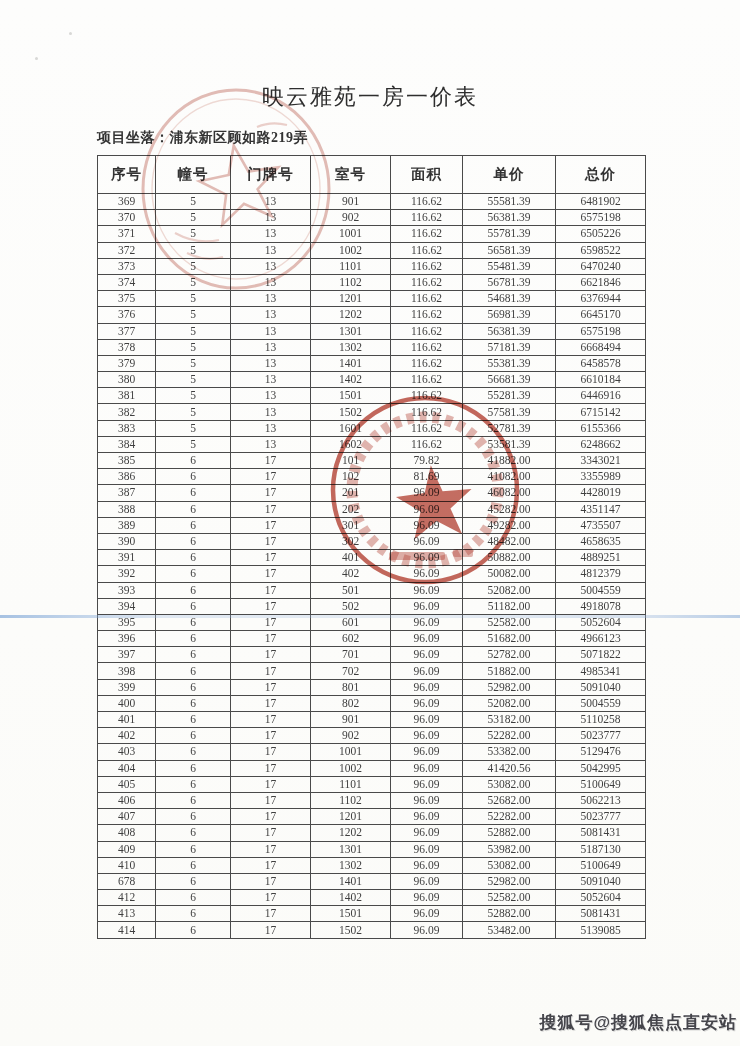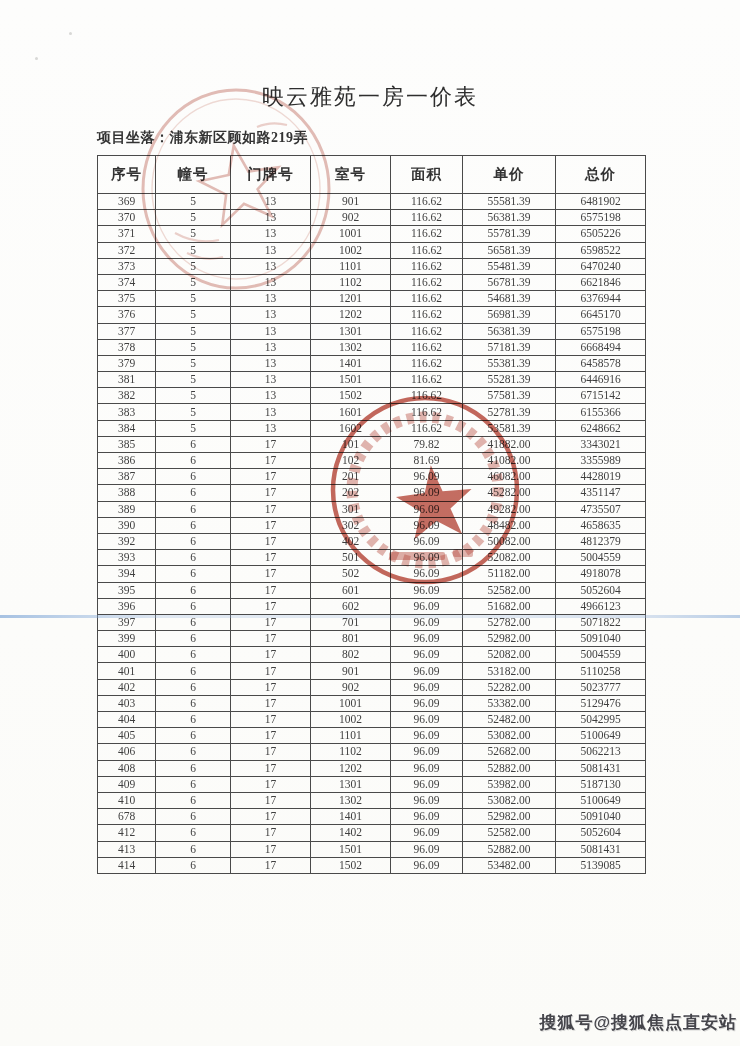--- a/index.html
+++ b/index.html
@@ -171,20 +171,29 @@
         <tr>
           <td>379</td>
           <td>5</td>
           <td>13</td>
           <td>1401</td>
           <td>116.62</td>
           <td>55381.39</td>
           <td>6458578</td>
         </tr>
         <tr>
+          <td>380</td>
+          <td>5</td>
+          <td>13</td>
+          <td>1402</td>
+          <td>116.62</td>
+          <td>56681.39</td>
+          <td>6610184</td>
+        </tr>
+        <tr>
           <td>381</td>
           <td>5</td>
           <td>13</td>
           <td>1501</td>
           <td>116.62</td>
           <td>55281.39</td>
           <td>6446916</td>
         </tr>
         <tr>
           <td>382</td>
@@ -261,20 +270,29 @@
         <tr>
           <td>390</td>
           <td>6</td>
           <td>17</td>
           <td>302</td>
           <td>96.09</td>
           <td>48482.00</td>
           <td>4658635</td>
         </tr>
         <tr>
+          <td>391</td>
+          <td>6</td>
+          <td>17</td>
+          <td>401</td>
+          <td>96.09</td>
+          <td>50882.00</td>
+          <td>4889251</td>
+        </tr>
+        <tr>
           <td>392</td>
           <td>6</td>
           <td>17</td>
           <td>402</td>
           <td>96.09</td>
           <td>50082.00</td>
           <td>4812379</td>
         </tr>
         <tr>
           <td>393</td>
@@ -315,20 +333,29 @@
         <tr>
           <td>397</td>
           <td>6</td>
           <td>17</td>
           <td>701</td>
           <td>96.09</td>
           <td>52782.00</td>
           <td>5071822</td>
         </tr>
         <tr>
+          <td>398</td>
+          <td>6</td>
+          <td>17</td>
+          <td>702</td>
+          <td>96.09</td>
+          <td>51882.00</td>
+          <td>4985341</td>
+        </tr>
+        <tr>
           <td>399</td>
           <td>6</td>
           <td>17</td>
           <td>801</td>
           <td>96.09</td>
           <td>52982.00</td>
           <td>5091040</td>
         </tr>
         <tr>
           <td>400</td>
@@ -365,40 +392,49 @@
           <td>96.09</td>
           <td>53382.00</td>
           <td>5129476</td>
         </tr>
         <tr>
           <td>404</td>
           <td>6</td>
           <td>17</td>
           <td>1002</td>
           <td>96.09</td>
-          <td>52482.00</td>
+          <td>41420.56</td>
           <td>5042995</td>
         </tr>
         <tr>
           <td>405</td>
           <td>6</td>
           <td>17</td>
           <td>1101</td>
           <td>96.09</td>
           <td>53082.00</td>
           <td>5100649</td>
         </tr>
         <tr>
           <td>406</td>
           <td>6</td>
           <td>17</td>
           <td>1102</td>
           <td>96.09</td>
           <td>52682.00</td>
           <td>5062213</td>
+        </tr>
+        <tr>
+          <td>407</td>
+          <td>6</td>
+          <td>17</td>
+          <td>1201</td>
+          <td>96.09</td>
+          <td>52282.00</td>
+          <td>5023777</td>
         </tr>
         <tr>
           <td>408</td>
           <td>6</td>
           <td>17</td>
           <td>1202</td>
           <td>96.09</td>
           <td>52882.00</td>
           <td>5081431</td>
         </tr>

